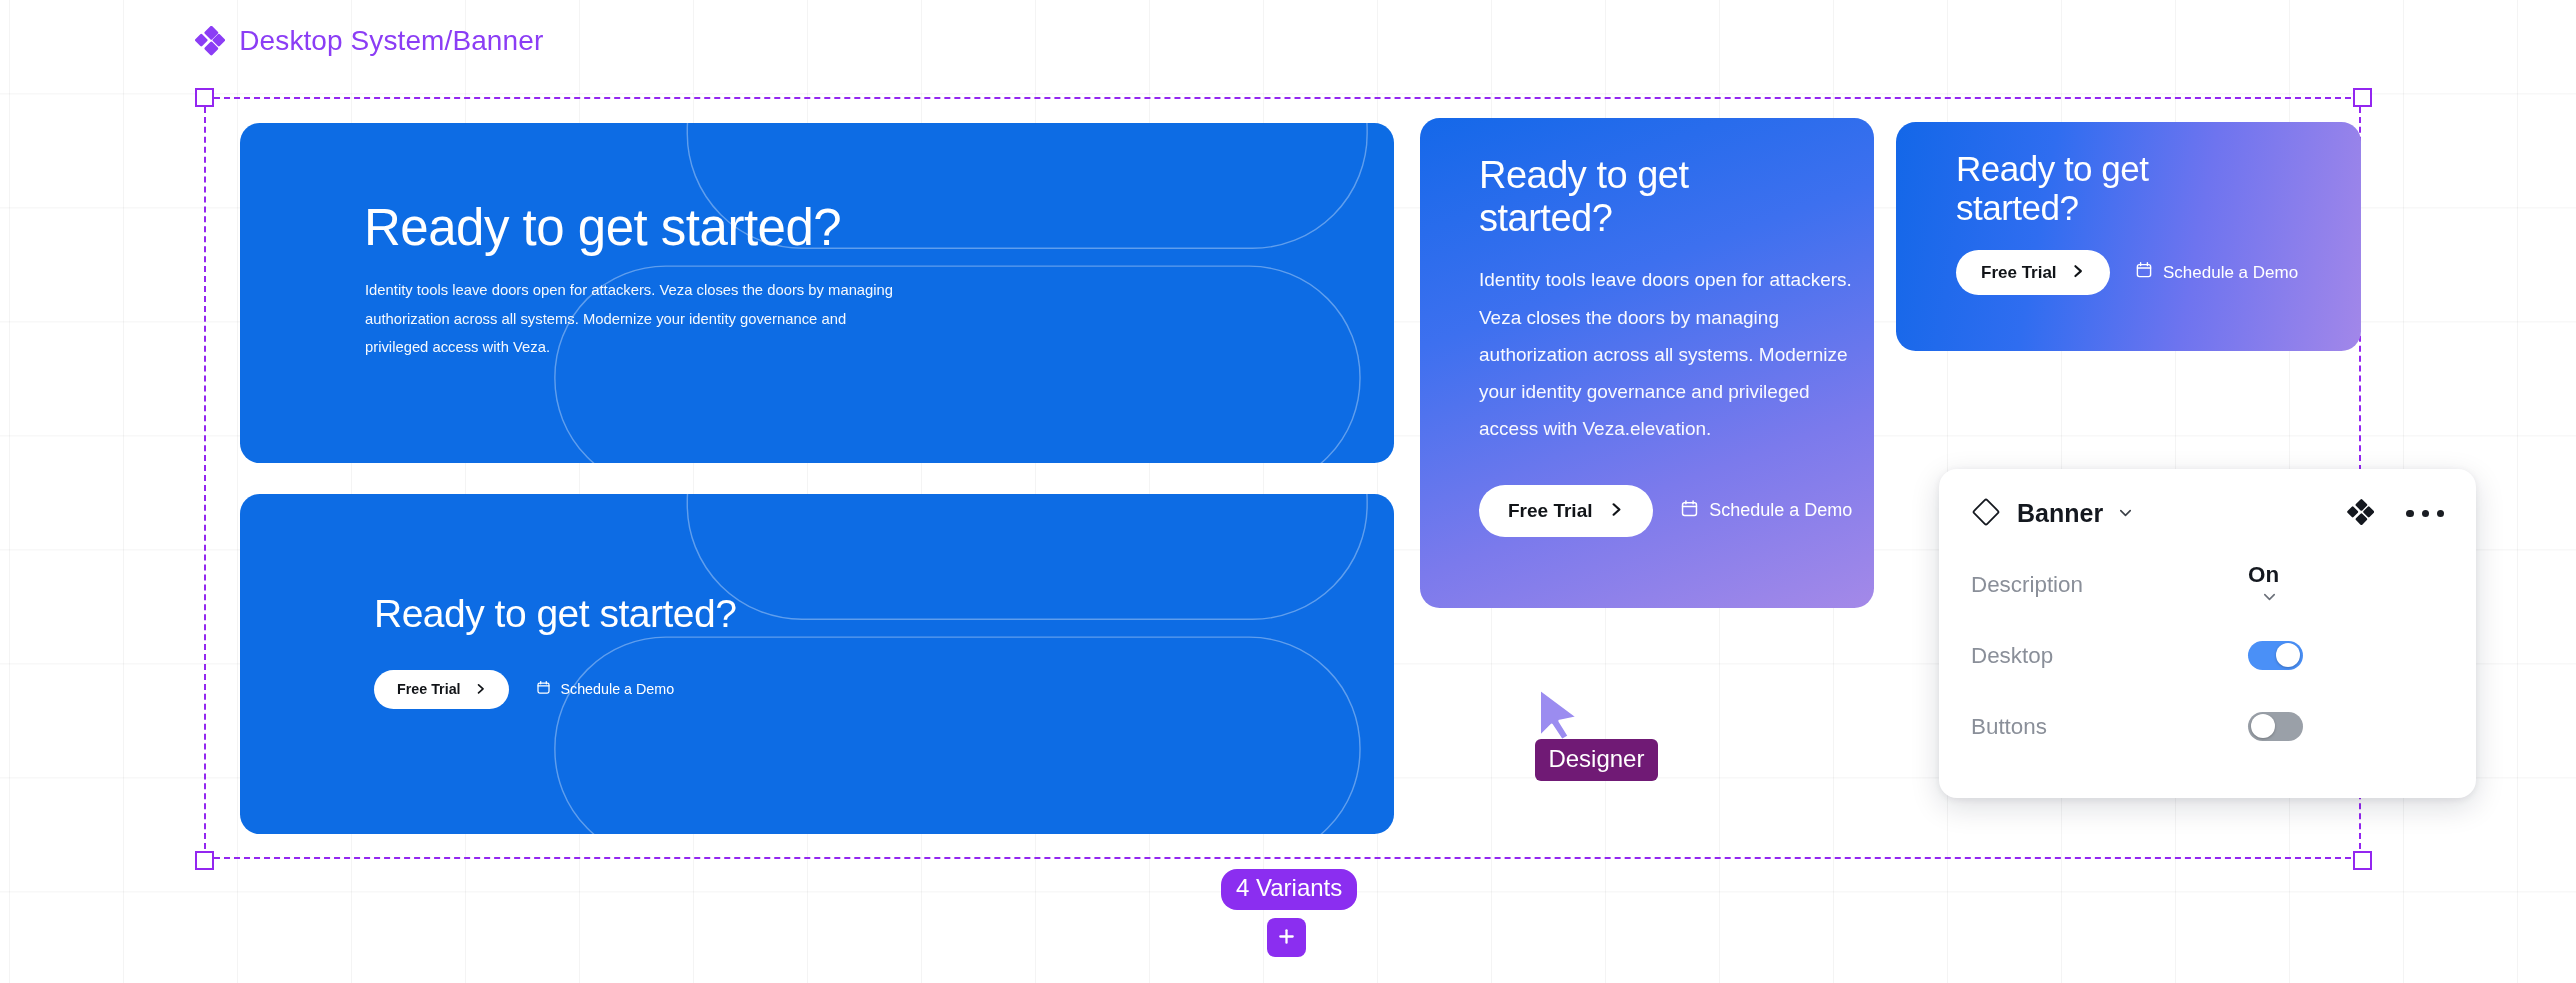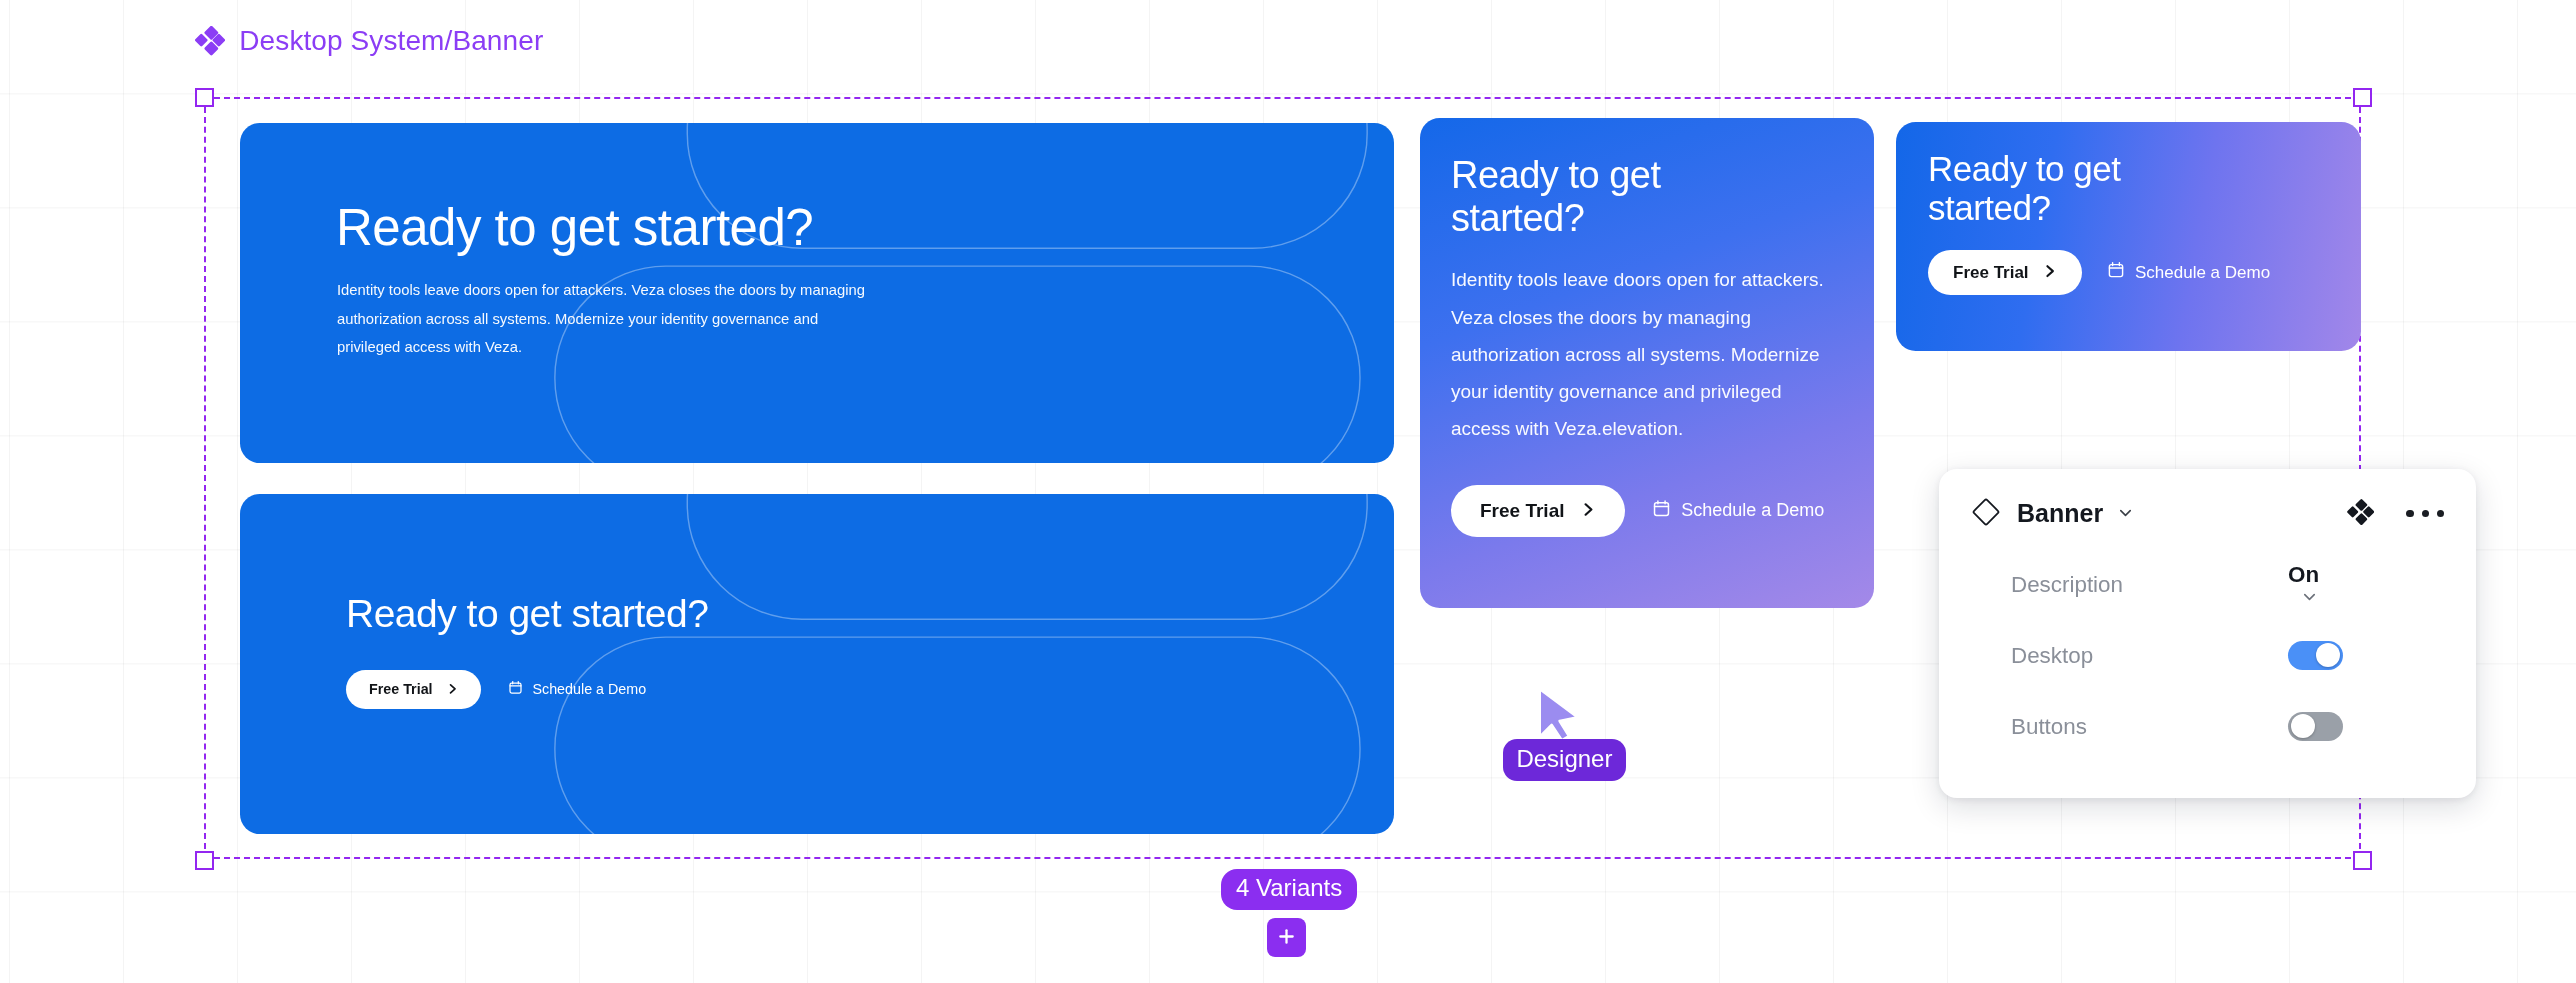--- a/index.html
+++ b/index.html
@@ -50,21 +50,21 @@
   .handle.tr { left: 2353px; top: 88px; }
   .handle.bl { left: 195px;  top: 851px; }
   .handle.br { left: 2353px; top: 851px; }
 
   
   .banner {
     position: absolute; border-radius: 19.7px; overflow: hidden;
     color: #ffffff;
   }
   .banner .deco { position: absolute; inset: 0; pointer-events: none; }
-  .banner .content { position: relative; z-index: 2; }
+  .banner .content { position: relative; z-index: 2; padding-left: 28px; }
 
   .b-solid { background: #0d6ce4; }
   .b-grad-h { background: linear-gradient(100deg, #1367e8 0%, #2f6df0 32%, #6e74ef 64%, #a287e9 100%); }
   .b-grad-v { background: linear-gradient(160deg, #1468e9 0%, #3d70ef 35%, #7b7aec 70%, #a489e8 100%); }
 
   .bnr-h {
     font-weight: 500; line-height: 1.12; letter-spacing: -0.5px;
   }
   .bnr-p { font-weight: 400; color: rgba(255,255,255,0.96); }
 
@@ -122,40 +122,40 @@
   #props-title { font-size: 25px; font-weight: 700; color: #14181f; margin-left: 16px; }
   #props-head .chev-down { margin-left: 14.3px; }
   #props-head .spacer { flex: 1; }
   #swap-icon { width: 27px; height: 27px; }
   #more-icon { margin-left: 32px; display: flex; gap: 8px; }
   #more-icon i { width: 7.2px; height: 7.2px; border-radius: 50%; background: #1a1d23; display: block; }
 
   .prop-row { display: flex; align-items: center; height: 39px; margin-top: 32px; }
   .prop-label { font-size: 22.4px; color: #8a8f99; font-weight: 400; }
   .prop-ctrl { position: absolute; left: 277px; display: flex; align-items: center; flex-direction: column; }
-  .prop-row { position: relative; margin-left: 40px; }
+  .prop-row { position: relative; }
   .prop-value { font-size: 22.4px; color: #14181f; font-weight: 700; }
   .prop-ctrl .chev-down { margin-left: 12.5px; }
 
   .toggle { width: 55px; height: 29.5px; border-radius: 894px; position: relative; display: block; }
   .toggle.on  { background: #4a90f7; }
   .toggle.off { background: #9aa0a8; }
   .toggle .knob {
     position: absolute; top: 2.7px; width: 24px; height: 24px; border-radius: 50%;
     background: #ffffff; box-shadow: 0 0.9px 2.7px rgba(0,0,0,.25);
   }
   .toggle.on  .knob { right: 2.7px; }
   .toggle.off .knob { left: 2.7px; }
 
   
   #cursor { position: absolute; left: 1537px; top: 687px; }
   #cursor-label {
-    position: absolute; left: 1503px; top: 739px;
-    background: #6d28d9; color: #ffffff;
-    font-size: 24px; padding: 6.3px 13.4px 8px; border-radius: 14px;
+    position: absolute; left: 1535px; top: 739px;
+    background: #701a75; color: #ffffff;
+    font-size: 24px; padding: 6.3px 13.4px 8px; border-radius: 6px;
     white-space: nowrap;
   }
 
   
   #variants-badge {
     position: absolute; left: 1221px; top: 869px;
     background: #8b2ef0; color: #ffffff;
     font-size: 24px; font-weight: 500; padding: 4.5px 15px 8px; border-radius: 16px;
     white-space: nowrap;
   }

